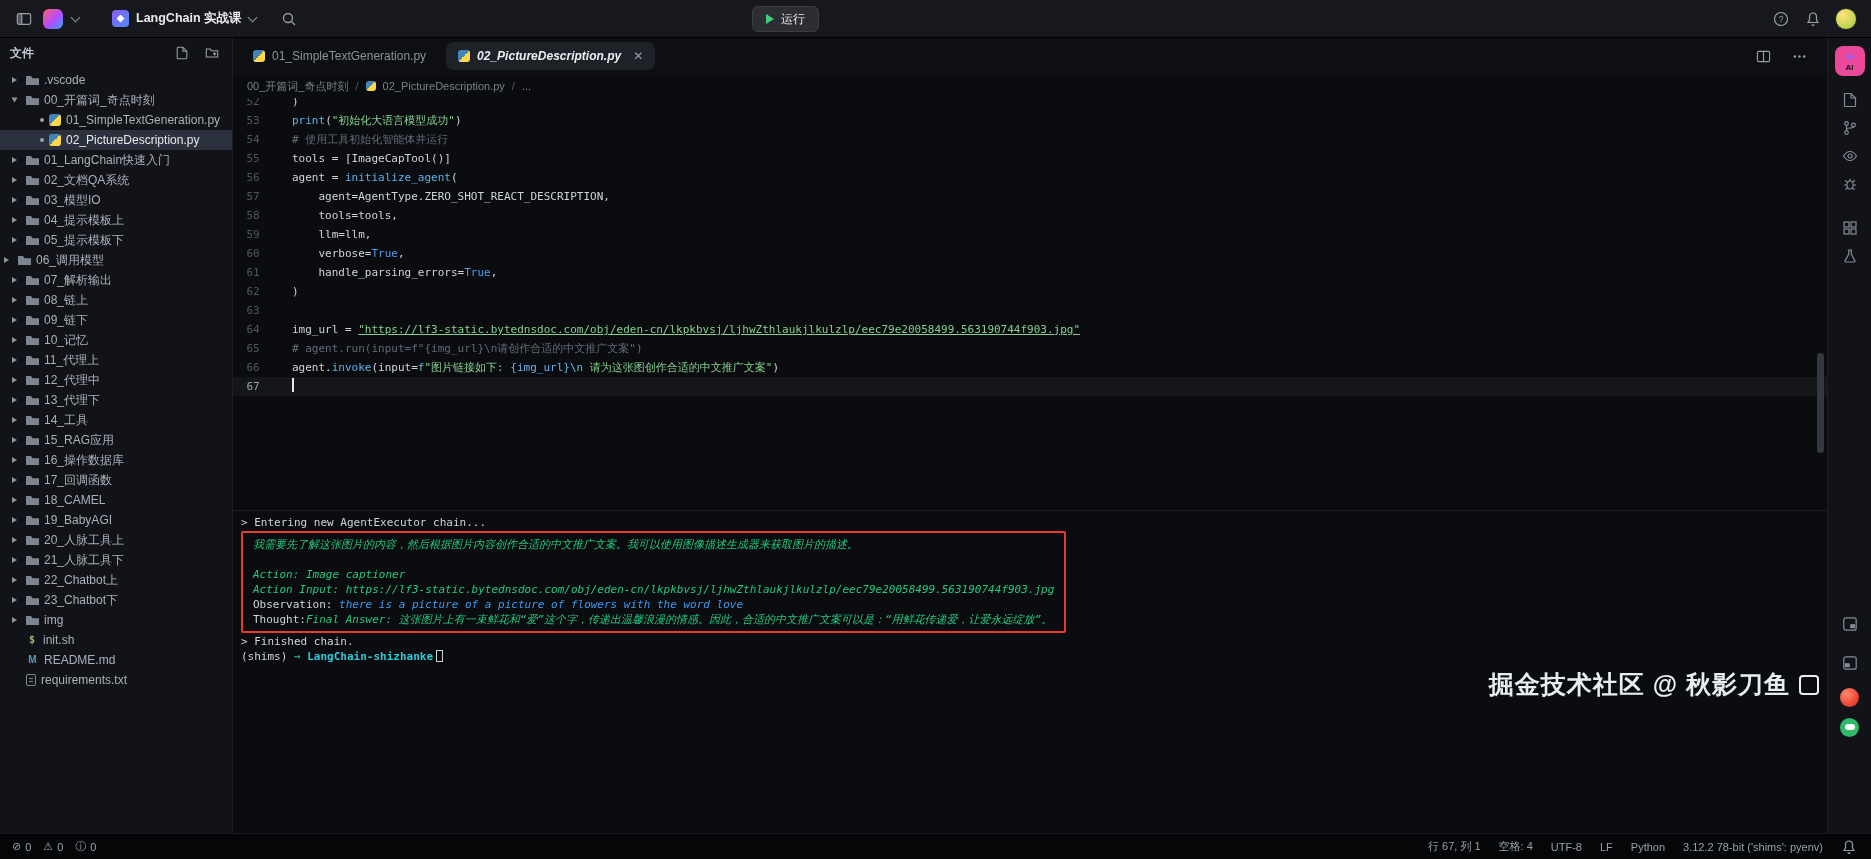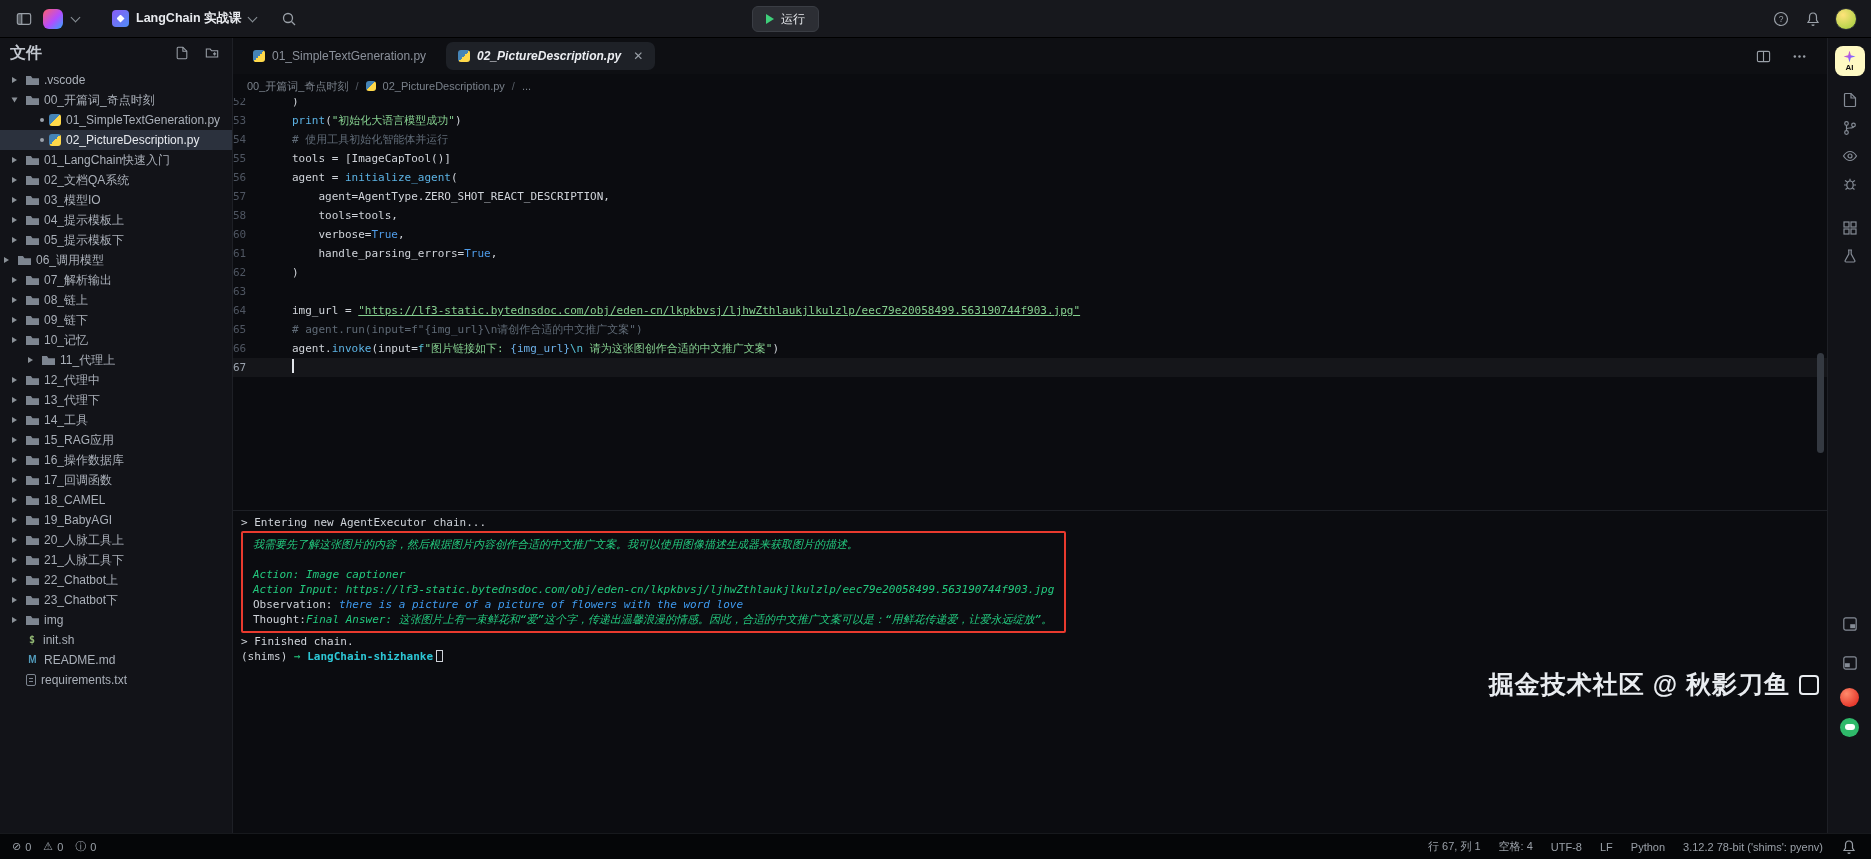--- a/index.html
+++ b/index.html
@@ -21,21 +21,21 @@
 .run-btn{position:absolute;left:752px;top:6px;height:26px;display:flex;align-items:center;gap:7px;background:#2c2e34;border:1px solid #3a3d44;border-radius:6px;padding:0 13px;cursor:pointer}
 .play{width:0;height:0;border-left:8px solid #3ecf7a;border-top:5px solid transparent;border-bottom:5px solid transparent}
 .run-label{font-size:12px;color:#e8eaee;white-space:nowrap}
 .tb-right{margin-left:auto;display:flex;align-items:center;gap:12px}
 .avatar{width:22px;height:22px;border-radius:50%;background:radial-gradient(circle at 35% 30%,#ffe37a,#b5d24a 75%);border:1px solid #2a2d33;cursor:pointer}
 
 
 .middle{flex:1;display:flex;min-height:0}
 .sidebar{width:233px;flex:none;background:#121318;border-right:1px solid #1e2026;display:flex;flex-direction:column}
 .sb-head{height:30px;flex:none;display:flex;align-items:center;padding:0 10px;gap:10px}
-.sb-title{font-size:16px;font-weight:700;color:#c2c7cf;margin-right:auto}
+.sb-title{font-size:12px;font-weight:700;color:#c2c7cf;margin-right:auto}
 .sb-head .tb-ic svg{width:14px;height:14px}
 .tree{flex:1;overflow:hidden;padding-top:2px}
 .tree-row{height:20px;display:flex;align-items:center;gap:5px;font-size:12px;color:#aab0b9;cursor:pointer;white-space:nowrap}
 .tree-row.sel{background:#2b313d;color:#e6e9ee}
 .tw{width:13px;flex:none;display:flex;justify-content:center}
 .chev{width:0;height:0;border-left:5px solid #8a9097;border-top:3.5px solid transparent;border-bottom:3.5px solid transparent}
 .chev.open{transform:rotate(90deg)}
 .gitdot{width:4px;height:4px;border-radius:50%;background:#9aa1ab;flex:none}
 .fic{flex:none;display:inline-flex;align-items:center;justify-content:center}
 .ic-folder{width:13px;height:10px;background:#7d8590;clip-path:polygon(0 10%,38% 10%,50% 32%,100% 32%,100% 100%,0 100%)}
@@ -57,21 +57,21 @@
 .tabbar-right .tb-ic svg{width:15px;height:15px}
 .crumbs{height:24px;flex:none;display:flex;align-items:center;gap:7px;padding:0 14px;font-size:11px;color:#79808a;white-space:nowrap}
 .crumb{cursor:pointer}
 .crumb-sep{color:#555b64}
 .crumbs .ic-py{width:10px;height:10px}
 
 .editor{position:relative;flex:1;min-height:0;overflow:hidden;cursor:text}
 .code-lines{margin-top:-6px;font:11px/19px "DejaVu Sans Mono","Liberation Mono",monospace}
 .cl{height:19px;display:flex;white-space:pre}
 .cl.cur{background:rgba(255,255,255,.045)}
-.ln{width:40px;flex:none;text-align:left;color:#4f5662}
+.ln{width:40px;flex:none;text-align:center;color:#4f5662}
 .cl.cur .ln{color:#9aa2ad}
 .lc{margin-left:19px;color:#d0d4da}
 .caret{display:inline-block;width:1.5px;height:14px;background:#e2e5ea;vertical-align:-2px}
 .tk-d{color:#d0d4da}.tk-fn{color:#5cb3e4}.tk-str{color:#85cf8f}
 .tk-url{color:#85cf8f;text-decoration:underline}
 .tk-com{color:#5f6a76}.tk-bool{color:#4f9ce8}.tk-interp{color:#6cb0e8}
 .tk-esc{color:#56c2d8}.tk-kw{color:#56c2d8}
 .vscroll{position:absolute;right:3px;top:255px;width:7px;height:100px;border-radius:4px;background:#343941;cursor:pointer}
 
 
@@ -84,21 +84,21 @@
 .mini-chev{width:6px;height:6px;border-right:1.5px solid #9aa0a8;border-bottom:1.5px solid #9aa0a8;transform:rotate(45deg);margin-left:-8px;margin-top:4px}
 .term{flex:1;padding:4px 8px;font:11px/15px "DejaVu Sans Mono","Liberation Mono",monospace;overflow:hidden;cursor:text}
 .tline{height:15px;white-space:pre}
 .redbox{display:inline-block;border:2px solid #e93a2e;border-radius:2px;padding:4px 10px;margin:1px 0}
 .t-w{color:#cfd3d9}.t-g{color:#23c97e;font-style:italic}.t-b{color:#3f9bf0;font-style:italic}
 .t-ga{color:#23c97e}.t-cy{color:#2dc7d6;font-weight:700}
 .tcursor{display:inline-block;width:7px;height:12px;border:1px solid #cfd3d9;margin-left:3px;vertical-align:-2px}
 
 
 .rail{width:44px;flex:none;background:#121318;border-left:1px solid #1e2026;display:flex;flex-direction:column;align-items:center;padding:8px 0 0}
-.ai-badge{width:30px;height:30px;background:#fef9c3;border-radius:8px;display:flex;flex-direction:column;align-items:center;justify-content:center;gap:1px;cursor:pointer;margin-bottom:10px;flex:none}
+.ai-badge{width:30px;height:30px;background:#ec4899;border-radius:8px;display:flex;flex-direction:column;align-items:center;justify-content:center;gap:1px;cursor:pointer;margin-bottom:10px;flex:none}
 .ai-star{width:12px;height:12px;background:linear-gradient(135deg,#ff5f9e,#8f5bff 55%,#2fc1ff);clip-path:polygon(50% 0,61% 39%,100% 50%,61% 61%,50% 100%,39% 61%,0 50%,39% 39%)}
 .ai-text{font-size:8px;font-weight:700;color:#111;line-height:8px}
 .rail-ic{width:30px;height:28px;display:flex;align-items:center;justify-content:center;color:#858c96;cursor:pointer;flex:none}
 .rail-ic svg{width:16px;height:16px}
 .rail-group-gap{height:16px;flex:none}
 .rail-spacer{flex:1}
 .rail-bottom{display:flex;flex-direction:column;align-items:center;gap:11px;margin-bottom:96px;flex:none}
 .circ{width:19px;height:19px;border-radius:50%;cursor:pointer}
 .circ.red{background:radial-gradient(circle at 35% 30%,#ff8a6b,#e5372b 75%)}
 .circ.green{background:#2fb96a;position:relative}
@@ -270,21 +270,21 @@
             <span class="fic ic-folder"></span>
             <span class="tlabel">09_链下</span>
           </div>
           <div class="tree-row" style="padding-left: 8px;">
             <span class="tw">
               <span class="chev"></span>
             </span>
             <span class="fic ic-folder"></span>
             <span class="tlabel">10_记忆</span>
           </div>
-          <div class="tree-row" style="padding-left: 24px;">
+          <div class="tree-row" style="padding-left: 8px;">
             <span class="tw">
               <span class="chev"></span>
             </span>
             <span class="fic ic-folder"></span>
             <span class="tlabel">11_代理上</span>
           </div>
           <div class="tree-row" style="padding-left: 8px;">
             <span class="tw">
               <span class="chev"></span>
             </span>
@@ -434,20 +434,21 @@
 
       <div class="editor">
         <div class="code-lines">
             <div class="cl"><span class="ln">52</span><span class="lc"><span class="tk-d">)</span></span></div>
             <div class="cl"><span class="ln">53</span><span class="lc"><span class="tk-fn">print</span><span class="tk-d">(</span><span class="tk-str">"初始化大语言模型成功"</span><span class="tk-d">)</span></span></div>
             <div class="cl"><span class="ln">54</span><span class="lc"><span class="tk-com"># 使用工具初始化智能体并运行</span></span></div>
             <div class="cl"><span class="ln">55</span><span class="lc"><span class="tk-d">tools = [ImageCapTool()]</span></span></div>
             <div class="cl"><span class="ln">56</span><span class="lc"><span class="tk-d">agent = </span><span class="tk-fn">initialize_agent</span><span class="tk-d">(</span></span></div>
             <div class="cl"><span class="ln">57</span><span class="lc"><span class="tk-d">    agent=AgentType.ZERO_SHOT_REACT_DESCRIPTION,</span></span></div>
             <div class="cl"><span class="ln">58</span><span class="lc"><span class="tk-d">    tools=tools,</span></span></div>
+            <div class="cl"><span class="ln">59</span><span class="lc"><span class="tk-d">    llm=llm,</span></span></div>
             <div class="cl"><span class="ln">60</span><span class="lc"><span class="tk-d">    verbose=</span><span class="tk-bool">True</span><span class="tk-d">,</span></span></div>
             <div class="cl"><span class="ln">61</span><span class="lc"><span class="tk-d">    handle_parsing_errors=</span><span class="tk-bool">True</span><span class="tk-d">,</span></span></div>
             <div class="cl"><span class="ln">62</span><span class="lc"><span class="tk-d">)</span></span></div>
             <div class="cl"><span class="ln">63</span><span class="lc"></span></div>
             <div class="cl"><span class="ln">64</span><span class="lc"><span class="tk-d">img_url = </span><span class="tk-url">"https://lf3-static.bytednsdoc.com/obj/eden-cn/lkpkbvsj/ljhwZthlaukjlkulzlp/eec79e20058499.563190744f903.jpg"</span></span></div>
             <div class="cl"><span class="ln">65</span><span class="lc"><span class="tk-com"># agent.run(input=f"{img_url}\n请创作合适的中文推广文案")</span></span></div>
             <div class="cl"><span class="ln">66</span><span class="lc"><span class="tk-d">agent.</span><span class="tk-fn">invoke</span><span class="tk-d">(input=</span><span class="tk-kw">f</span><span class="tk-str">"图片链接如下: </span><span class="tk-interp">{img_url}</span><span class="tk-esc">\n</span><span class="tk-str"> 请为这张图创作合适的中文推广文案"</span><span class="tk-d">)</span></span></div>
             <div class="cl cur"><span class="ln">67</span><span class="lc"><span class="caret"></span></span></div>
           </div>
         <div class="vscroll"></div>

